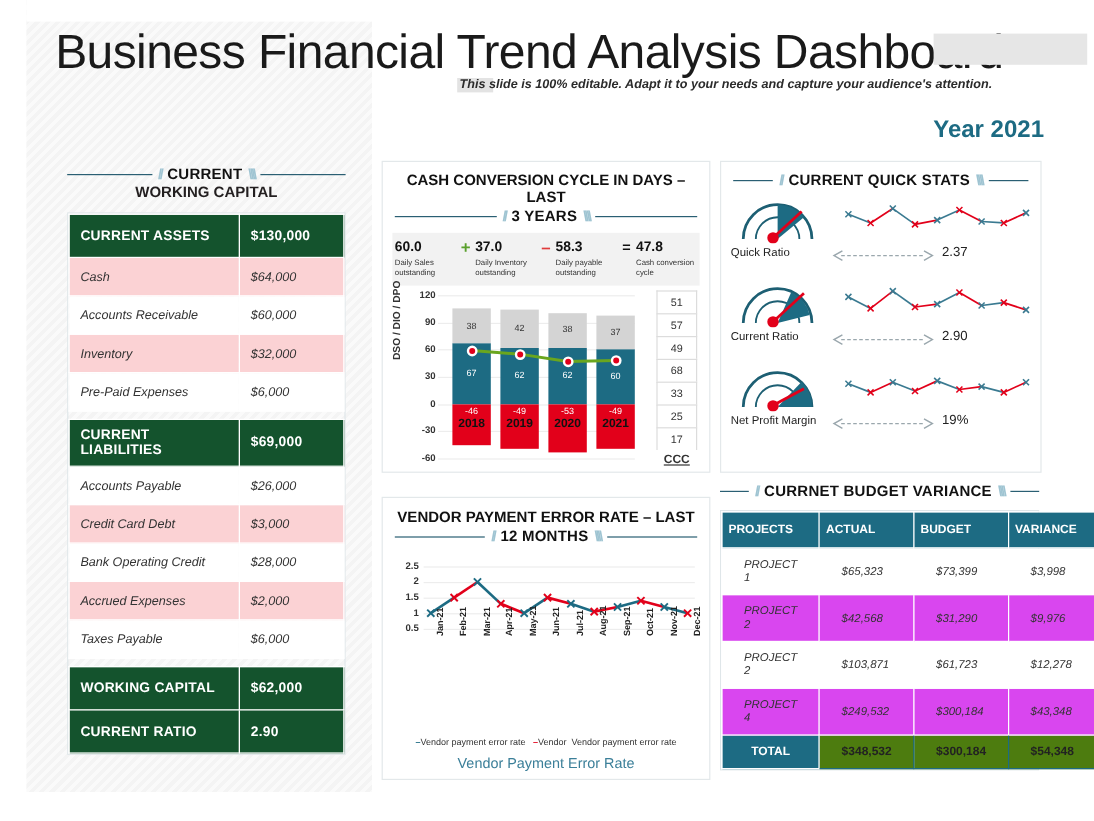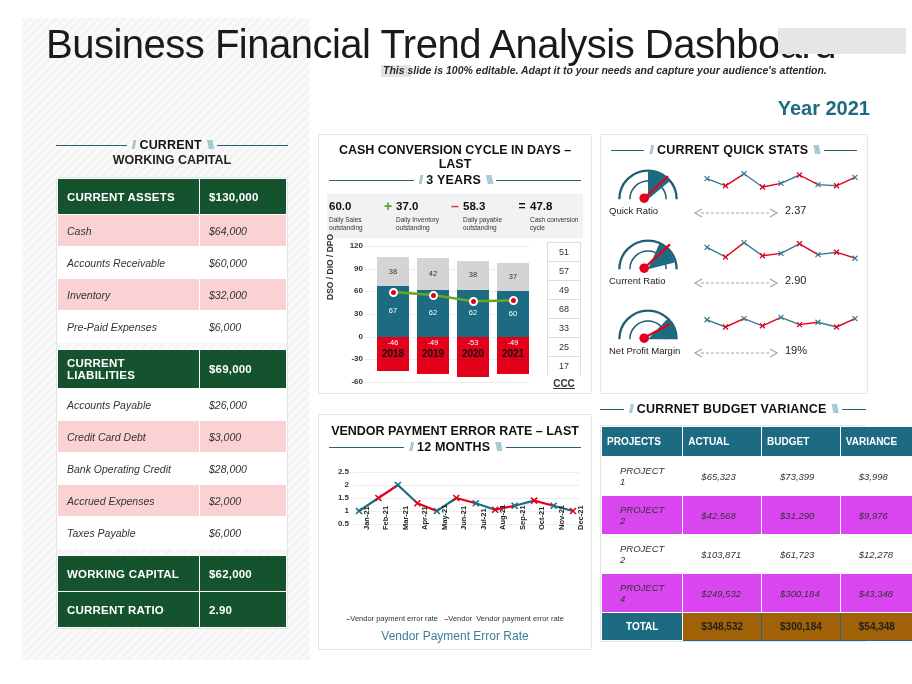--- a/index.html
+++ b/index.html
@@ -187,21 +187,21 @@
   .bv-table tr.hdr td{
     background:#1d6b83;color:#fff;font-style:normal;font-weight:bold;
     font-size:10px;text-align:left;padding:9px 5px;
   }
   .bv-table tr.pink td{background:#d946ef;}
   .bv-table tr.white td{background:#fff;}
   .bv-table tr.total td{
     background:#1d6b83;color:#fff;font-style:normal;font-weight:bold;font-size:10px;
   }
   .bv-table tr.total td.tv{
-    background:#a16207;color:#222;font-style:normal;font-weight:bold;
+    background:#4d7c0f;color:#222;font-style:normal;font-weight:bold;
     border:1px solid #1d6b83;
     margin-left:47px;
   }
 </style>
 </head>
 <body>
 
 <div id="stripe-panel"></div>
 <div id="stripe-panel-top"></div>
 

